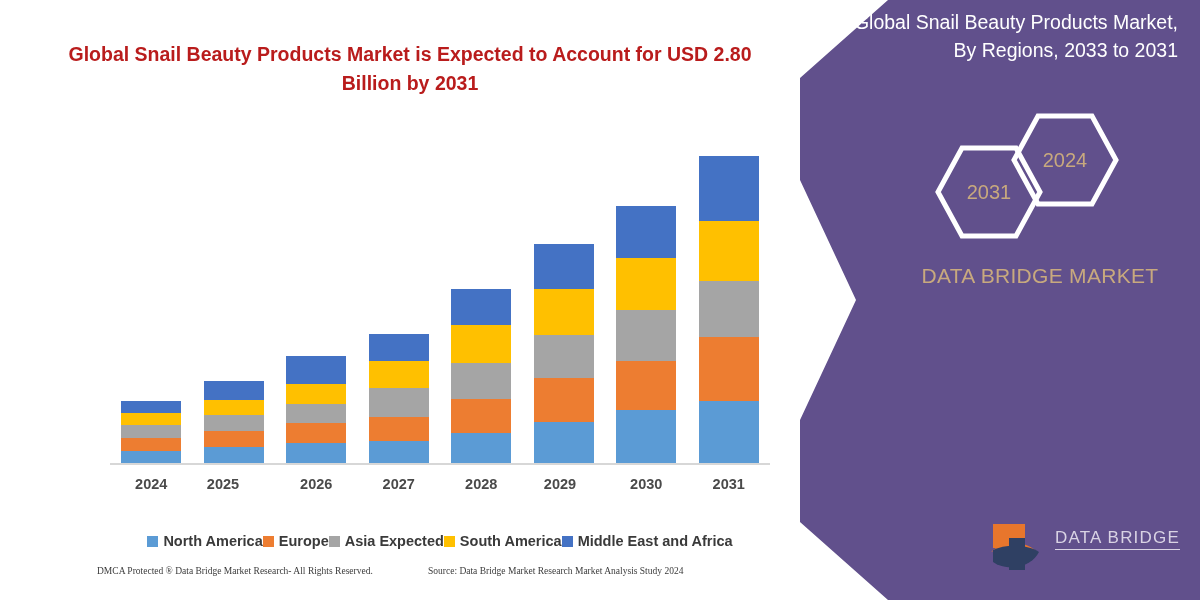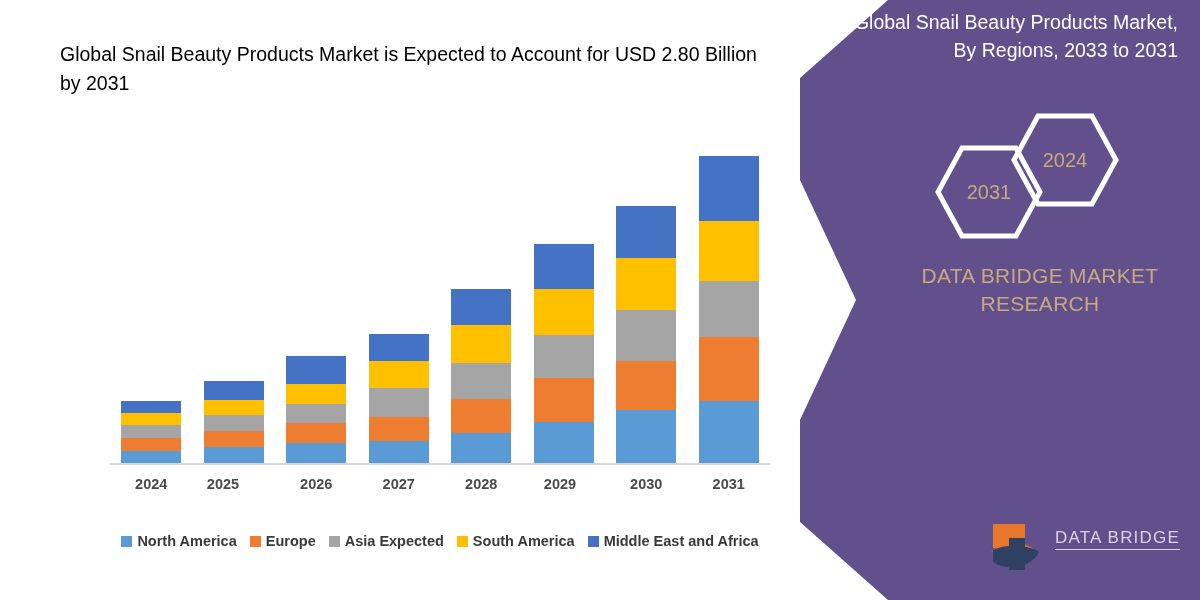--- a/index.html
+++ b/index.html
@@ -45,22 +45,22 @@
     border-bottom: 1.5px solid #d9d3e4; padding-bottom: 1px;
   }
   .logo-mr {
     color: #bdb4ce; font-size: 9.5px; letter-spacing: 3.2px;
     margin-top: 3px; text-align: center;
   }
 
   
   .chart-title {
     position: absolute; left: 60px; top: 40px; width: 700px;
-    color: #000000;
-    font-size: 19.5px; line-height: 1.5; font-weight: 400;
+    text-align: center; color: #b91c1c;
+    font-size: 19.5px; line-height: 1.5; font-weight: 700;
   }
 
   .plot { position: absolute; left: 110px; top: 140px; width: 660px; height: 325px; }
   .axis-line {
     position: absolute; left: 110px; top: 463px; width: 660px; height: 1.5px;
     background: #d7d7d7;
   }
   .bar-group { position: absolute; bottom: 0; width: 60px; }
   .bar { position: absolute; bottom: 0; left: 0; width: 100%; }
   .seg { width: 100%; }
@@ -68,21 +68,21 @@
   .x-labels {
     position: absolute; left: 110px; top: 476px; width: 660px; height: 22px;
   }
   .x-label {
     position: absolute; width: 80px; text-align: center;
     color: #4a4a4a; font-size: 14.5px; font-weight: bold;
   }
 
   .legend {
     position: absolute; left: 110px; top: 528px; width: 660px; height: 26px;
-    display: flex; align-items: center; justify-content: center; gap: 13px;
+    display: flex; align-items: center; justify-content: center; 
   }
   .legend-item { display: flex; align-items: center; gap: 5px; }
   .legend-swatch { width: 11px; height: 11px; display: inline-block; }
   .legend-text { color: #3a3a3a; font-size: 14.5px; font-weight: bold; white-space: nowrap; }
 
   .footer { position: absolute; left: 0; top: 566px; width: 800px; height: 22px; }
   .footer-left {
     position: absolute; left: 97px; top: 0;
     color: #3b3b3b; font-size: 9.5px;
     font-family: "Liberation Serif", serif;
@@ -202,20 +202,24 @@
       <div class="legend-item">
         <span class="legend-swatch" style="background: rgb(255, 192, 0);"></span>
         <span class="legend-text">South America</span>
       </div>
       <div class="legend-item">
         <span class="legend-swatch" style="background: rgb(68, 114, 196);"></span>
         <span class="legend-text">Middle East and Africa</span>
       </div>
     </div>
 
+  <div class="footer">
+    <div class="footer-left">DMCA Protected ® Data Bridge Market Research- All Rights Reserved.</div>
+    <div class="footer-right">Source: Data Bridge Market Research  Market Analysis Study 2024</div>
+  </div>
 
   <div class="right-panel"></div>
 
   <div class="panel-title">Global Snail Beauty Products Market, By Regions, 2033 to 2031</div>
 
   <div class="hexes">
     <div class="hex hex-2024">
       <svg width="110" height="96" viewBox="0 0 110 96">
         <polygon points="28,4 82,4 106,48 82,92 28,92 4,48" fill="none" stroke="#ffffff" stroke-width="5"></polygon>
       </svg>
@@ -224,21 +228,20 @@
     <div class="hex hex-2031">
       <svg width="110" height="96" viewBox="0 0 110 96">
         <polygon points="28,4 82,4 106,48 82,92 28,92 4,48" fill="none" stroke="#ffffff" stroke-width="5"></polygon>
       </svg>
       <div class="hex-label">2031</div>
     </div>
   </div>
 
   <div class="brand-lines">
     <div>DATA BRIDGE MARKET</div>
-    <div>RESEARCH</div>
   </div>
 
   <div class="logo">
     <svg width="62" height="58" viewBox="0 0 62 58">
       <path d="M8,6 L24,6 L24,30 L8,30 Z" fill="#E8762C"></path>
       <path d="M24,6 L40,6 L40,20 L24,20 Z" fill="#E8762C"></path>
       <path d="M6,34 C18,22 40,22 52,34 C40,28 18,28 6,34 Z" fill="#E8762C"></path>
       <path d="M8,32 C20,26 42,26 54,34 C46,50 22,54 8,44 Z" fill="#2F4063"></path>
       <path d="M24,20 L40,20 L40,52 L24,52 Z" fill="#2F4063"></path>
     </svg>

